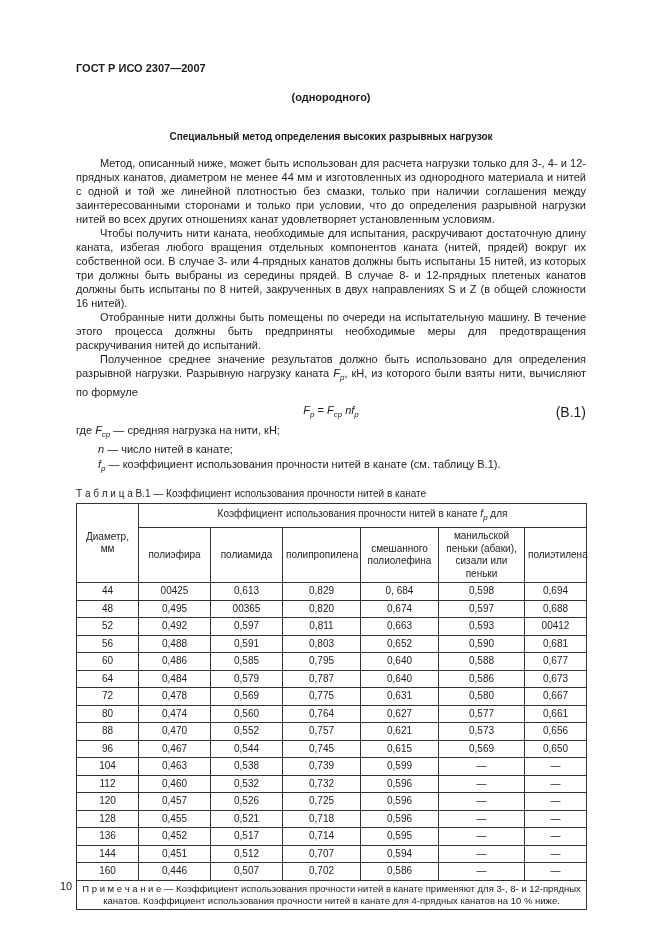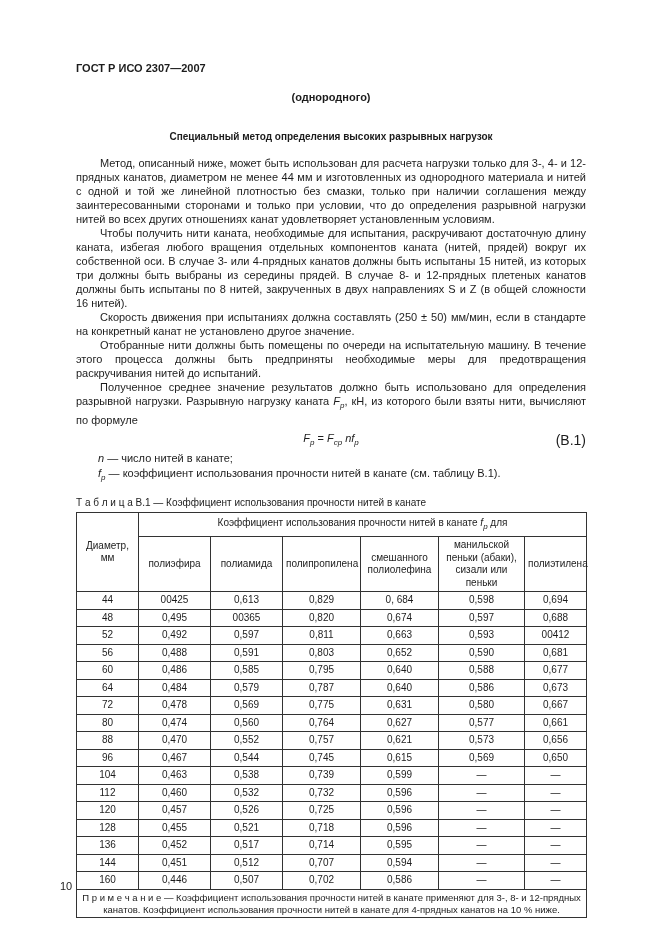--- a/index.html
+++ b/index.html
@@ -48,31 +48,31 @@
   <div class="doc-code">ГОСТ Р ИСО 2307—2007</div>
 
   <div class="appendix-block">
     <div>(однородного)</div>
   </div>
 
   <div class="title">Специальный метод определения высоких разрывных нагрузок</div>
 
   <p class="body-text">Метод, описанный ниже, может быть использован для расчета нагрузки только для 3-, 4- и 12-прядных канатов, диаметром не менее 44 мм и изготовленных из однородного материала и нитей с одной и той же линейной плотностью без смазки, только при наличии соглашения между заинтересованными сторонами и только при условии, что до определения разрывной нагрузки нитей во всех других отношениях канат удовлетворяет установленным условиям.</p>
   <p class="body-text">Чтобы получить нити каната, необходимые для испытания, раскручивают достаточную длину каната, избегая любого вращения отдельных компонентов каната (нитей, прядей) вокруг их собственной оси. В случае 3- или 4-прядных канатов должны быть испытаны 15 нитей, из которых три должны быть выбраны из середины прядей. В случае 8- и 12-прядных плетеных канатов должны быть испытаны по 8 нитей, закрученных в двух направлениях S и Z (в общей сложности 16 нитей).</p>
-  <p class="body-text">Скорость движения при испытаниях должна составлять (250 ± 50) мм/мин, если в стандарте на конкретный канат не установлено другое значение.</p>
   <p class="body-text">Отобранные нити должны быть помещены по очереди на испытательную машину. В течение этого процесса должны быть предприняты необходимые меры для предотвращения раскручивания нитей до испытаний.</p>
   <p class="body-text"><span>Полученное среднее значение результатов должно быть использовано для определения разрывной нагрузки. Разрывную нагрузку каната </span><i><span>F</span><sub>р</sub></i><span>, кН, из которого были взяты нити, вычисляют по формуле</span></p>
 
   <div class="formula-row">
     <div class="formula-spacer"></div>
     <div class="formula-center"><i><span>F</span><sub>р</sub></i><span> = </span><i><span>F</span><sub>ср</sub></i><i><span> nf</span><sub>р</sub></i></div>
     <div class="formula-num">(В.1)</div>
   </div>
 
   <div class="defs">
+    <div class="def-line"><span>где </span><i><span>F</span><sub>ср</sub></i><span> — средняя нагрузка на нити, кН;</span></div>
     <div class="def-line indent"><i><span>n</span></i><span> — число нитей в канате;</span></div>
     <div class="def-line indent"><i><span>f</span><sub>р</sub></i><span> — коэффициент использования прочности нитей в канате (см. таблицу В.1).</span></div>
   </div>
 
   <div class="table-caption">Т а б л и ц а  В.1 — Коэффициент использования прочности нитей в канате</div>
 
   <table class="coeffs">
     <colgroup>
       <col style="width:62px">
       <col style="width:72px">

